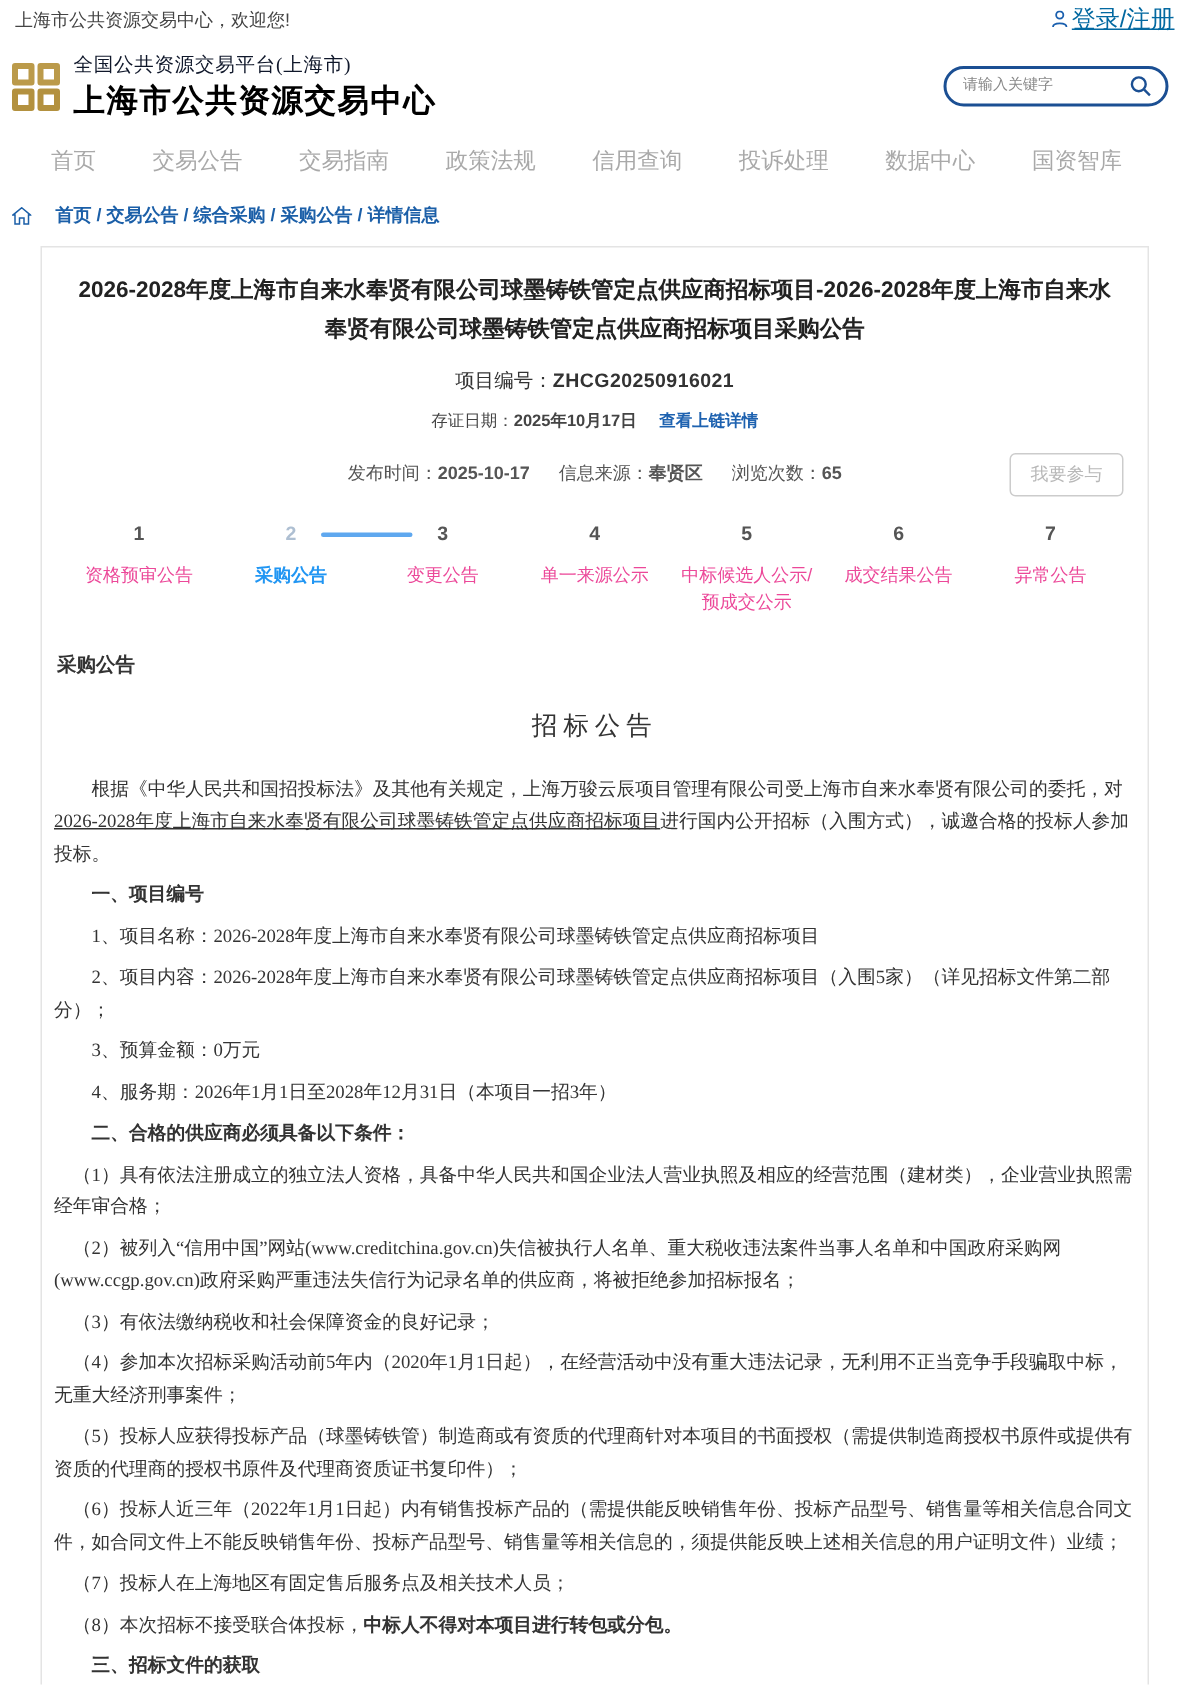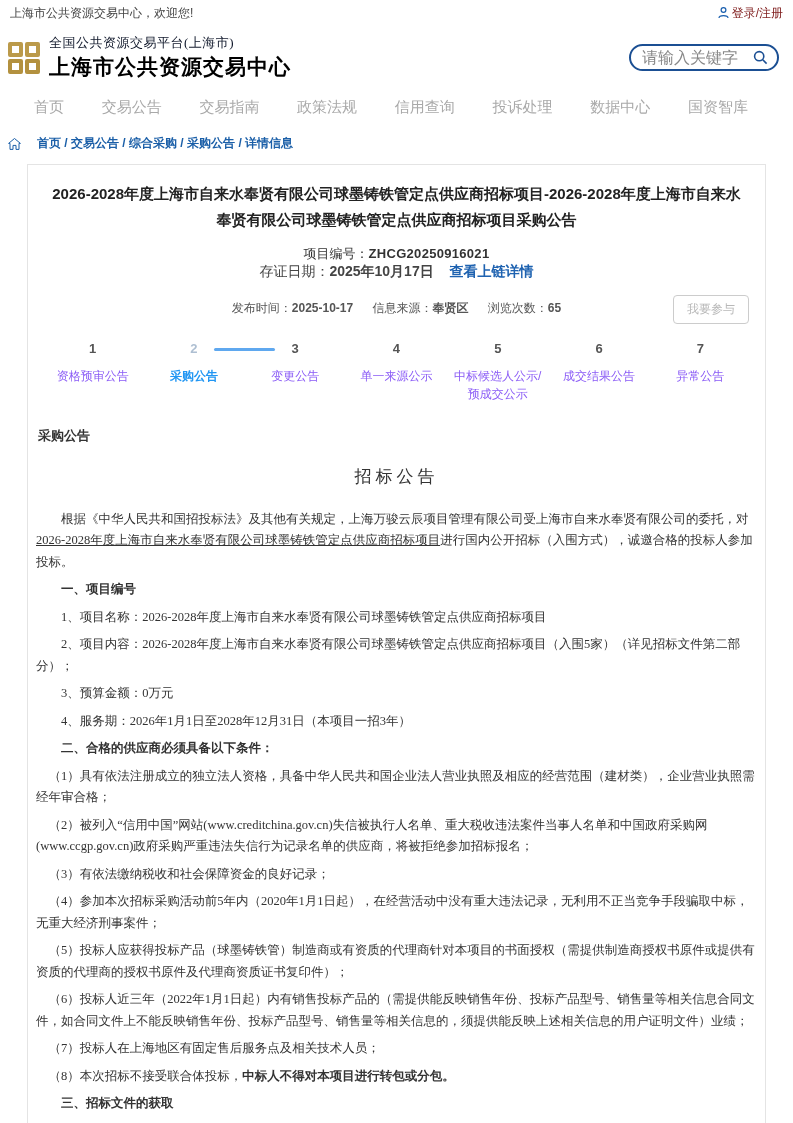--- a/index.html
+++ b/index.html
@@ -3,54 +3,54 @@
 <meta charset="utf-8">
 <style>
   *{box-sizing:border-box;}
   html,body{margin:0;padding:0;}
   body{
     width:793px;height:1123px;overflow:hidden;background:#fff;color:#333;
     font-family:"Liberation Sans","DejaVu Sans",sans-serif;
   }
   
   .topbar{display:flex;justify-content:space-between;align-items:center;height:26px;padding:0 10px;font-size:12px;color:#444;}
-  .login{color:#7f1d1d;display:flex;align-items:center;gap:3px;font-size:12px;cursor:pointer;}
+  .login{color:#0369a1;display:flex;align-items:center;gap:3px;text-decoration:underline;font-size:16px;cursor:pointer;}
   .login svg{flex:0 0 auto;}
   
   .header{display:flex;align-items:center;padding:8px 10px 10px 8px;}
   .logo{display:grid;grid-template-columns:15px 15px;grid-template-rows:15px 15px;gap:2px;margin-right:9px;}
   .logo i{display:block;border:4px solid #b3913f;border-radius:2px;}
   .logo i:nth-child(1),.logo i:nth-child(2){border-color:#bb9a4a;}
   .brand .line1{font-size:13px;color:#0f172a;letter-spacing:.5px;font-family:Liberation Serif, serif;}
   .brand .line2{font-size:21px;color:#000000;font-weight:bold;letter-spacing:1px;margin-top:1px;}
   .search{margin-left:auto;margin-right:4px;display:flex;align-items:center;border:2px solid #1b4f93;border-radius:16px;height:27px;width:150px;padding:0 9px;background:#fff;}
-  .search input{border:0;outline:0;flex:1;min-width:0;font-size:16px;color:#a21caf;background:transparent;font-family:Liberation Serif, serif;}
+  .search input{border:0;outline:0;flex:1;min-width:0;font-size:10px;color:#a21caf;background:transparent;font-family:Liberation Mono, monospace;}
   .search input::placeholder{color:#888;}
   
   .nav{display:flex;justify-content:space-between;padding:7px 45px 9px 34px;font-size:15px;color:#a9a9a9;}
   .nav a{color:#a9a9a9;text-decoration:none;cursor:pointer;}
   
   .breadcrumb{display:flex;align-items:center;gap:16px;padding:9px 8px 6px;font-size:12px;color:#1b5fa8;font-weight:bold;}
   .breadcrumb a{color:#1b5fa8;text-decoration:none;cursor:pointer;}
   .bc-sep{color:#1b5fa8;}
   
   .content{margin:6px 27px 0;border:1px solid #e4e4e4;padding:16px 8px 24px;}
   .title{font-size:15px;font-weight:bold;text-align:center;line-height:1.75;color:#222;padding:0 14px;}
   .meta1{text-align:center;font-size:13px;margin-top:11px;color:#333;}
   .meta1 b{letter-spacing:.3px;}
-  .meta2{text-align:center;font-size:14px;color:#444;}
+  .meta2{text-align:center;font-size:11px;margin-top:10px;color:#444;}
   .chain-link{color:#1e62b0;font-weight:bold;text-decoration:none;margin-left:12px;cursor:pointer;}
   .pub-row{position:relative;text-align:center;font-size:12px;color:#555;margin-top:14px;height:26px;line-height:26px;}
   .pub-row .gap{display:inline-block;width:16px;}
   .participate{position:absolute;right:8px;top:0;border:1px solid #ccc;border-radius:4px;color:#b8b8b8;background:#fff;font-size:12px;padding:5px 13px;cursor:pointer;font-family:inherit;}
   
   .steps{display:flex;margin:20px 6px 0;position:relative;}
   .step{flex:1;text-align:center;}
   .step-num{font-size:13px;font-weight:bold;color:#555;}
-  .step-label{font-size:12px;color:#8b5cf6;margin-top:11px;line-height:1.5;padding:0 6px;}
+  .step-label{font-size:12px;color:#ec4899;margin-top:11px;line-height:1.5;padding:0 6px;}
   .step.active .step-num{color:#aebfd2;}
   .step.active .step-label{color:#2196f3;font-weight:bold;}
   .connector{position:absolute;top:7px;height:3px;background:#5fa8ef;border-radius:2px;left:calc(100%/7*1.5 + 20px);width:calc(100%/7 - 40px);}
   
   .section-tab{font-size:13px;font-weight:bold;color:#333;margin:24px 0 0 2px;}
   .article-heading{text-align:center;font-size:17px;font-weight:500;color:#333;margin:20px 0 18px;font-family:"Liberation Serif","DejaVu Serif",serif;letter-spacing:4px;}
   .article p{margin:0;padding:3px 0;font-size:12.5px;line-height:1.72;color:#333;font-family:"Liberation Serif","DejaVu Serif",serif;}
   .p-indent{text-indent:2em;}
   .p-indent1{text-indent:1em;}
   .p-bold{font-weight:bold;}

